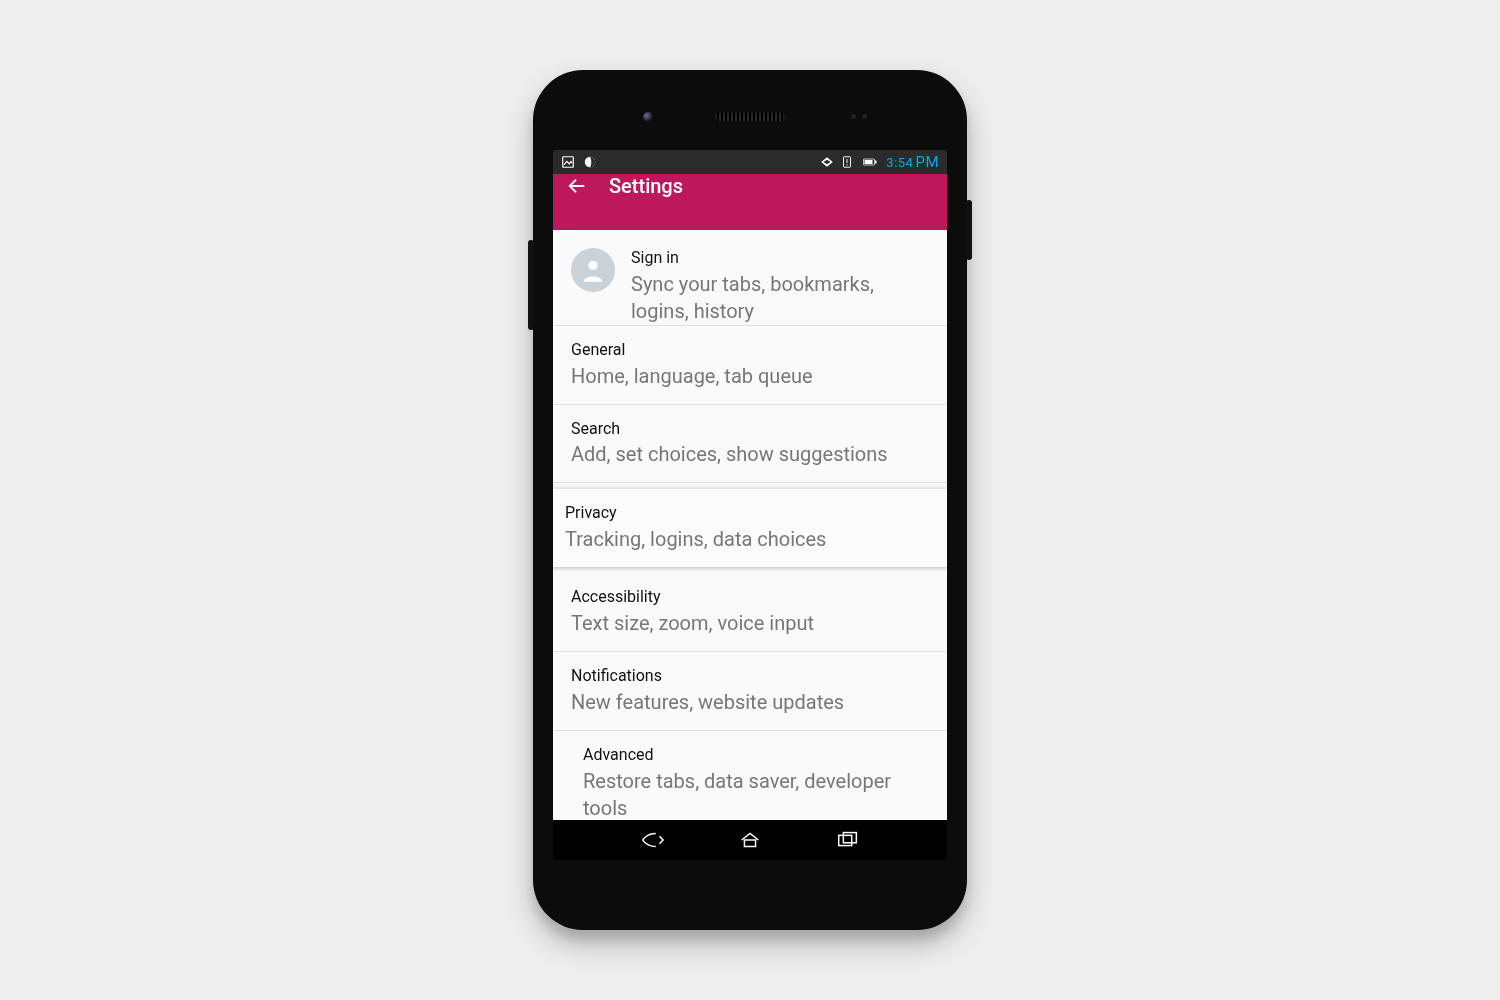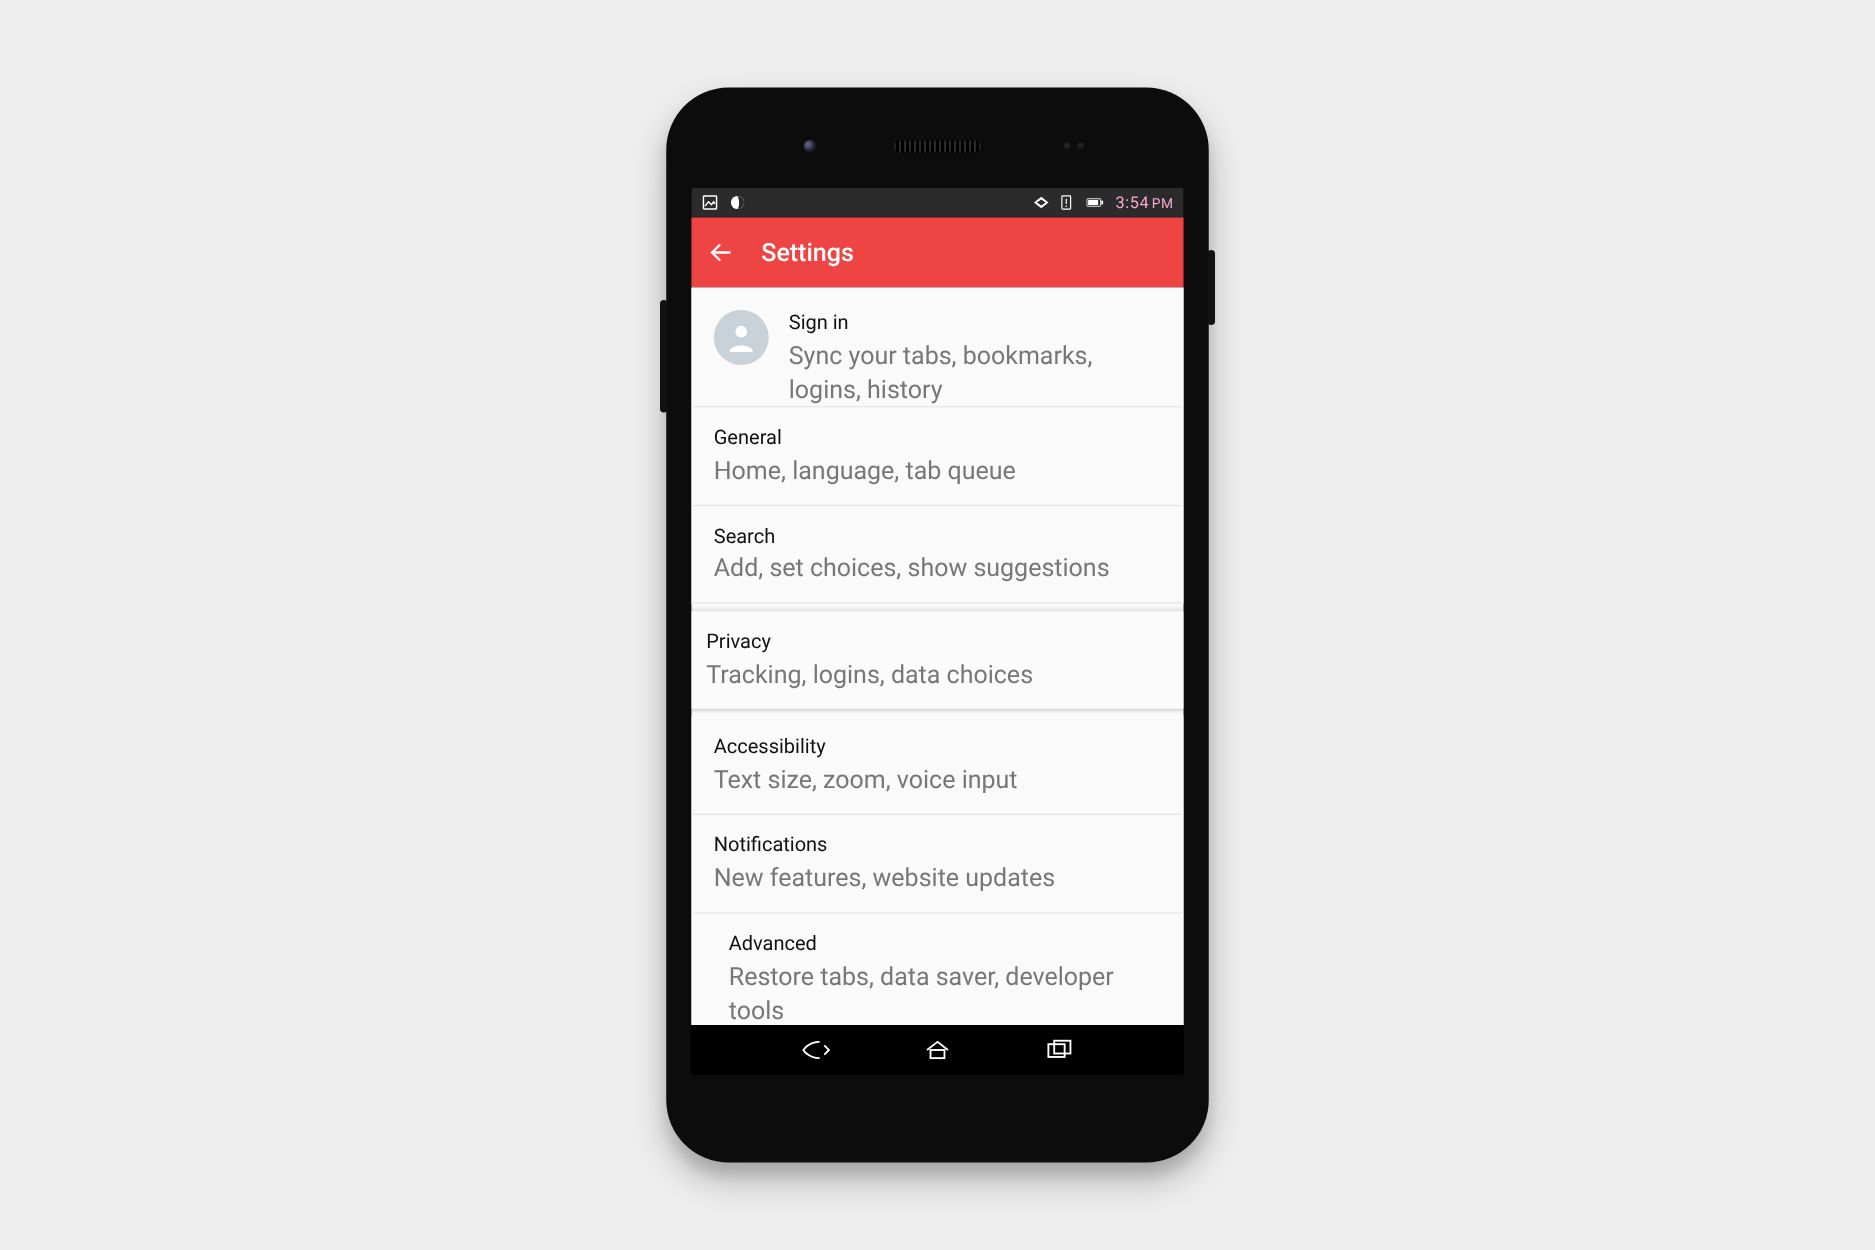--- a/index.html
+++ b/index.html
@@ -78,48 +78,48 @@
     border-radius: 3px;
     overflow: hidden;
     display: flex;
     flex-direction: column;
   }
 
   
   .statusbar {
     height: 24px;
     background: #2b2b2b;
-    color: #f9a8d4;
+    color: #0ea5e9;
     display: flex;
     align-items: center;
     justify-content: space-between;
     padding: 0 8px;
     font-size: 12px;
   }
   .sb-left, .sb-right {
     display: flex;
     align-items: center;
     gap: 8px;
   }
   .sb-right { gap: 6px; }
   .sb-icon {
     width: 14px; height: 14px;
     display: inline-flex; align-items: center; justify-content: center;
   }
   .sb-icon svg { width: 14px; height: 14px; fill: #fff; }
   .sb-clock { font-size: 13px; letter-spacing: 0.5px; display: flex; align-items: baseline; gap: 2px; }
-  .sb-clock .ampm { font-size: 11px; }
+  .sb-clock .ampm { font-size: 15px; }
 
   
   .appbar {
     height: 56px;
-    background: #ef4444;
+    background: #be185d;
     color: #fff;
     display: flex;
-    align-items: center;
+    align-items: flex-start;
     padding: 0 12px;
     gap: 20px;
   }
   .appbar .back {
     width: 24px; height: 24px;
     display: flex; align-items: center; justify-content: center;
     cursor: pointer;
   }
   .appbar .back svg { width: 22px; height: 22px; stroke: #fff; fill: none; stroke-width: 2; }
   .appbar .title {

